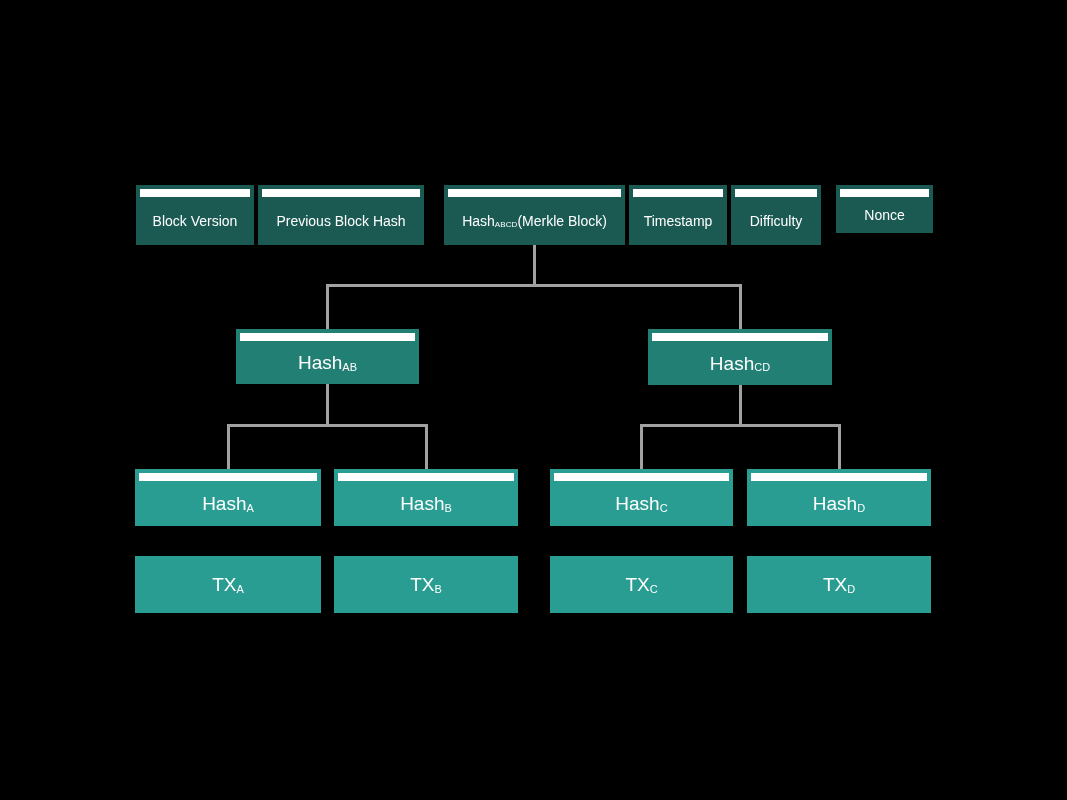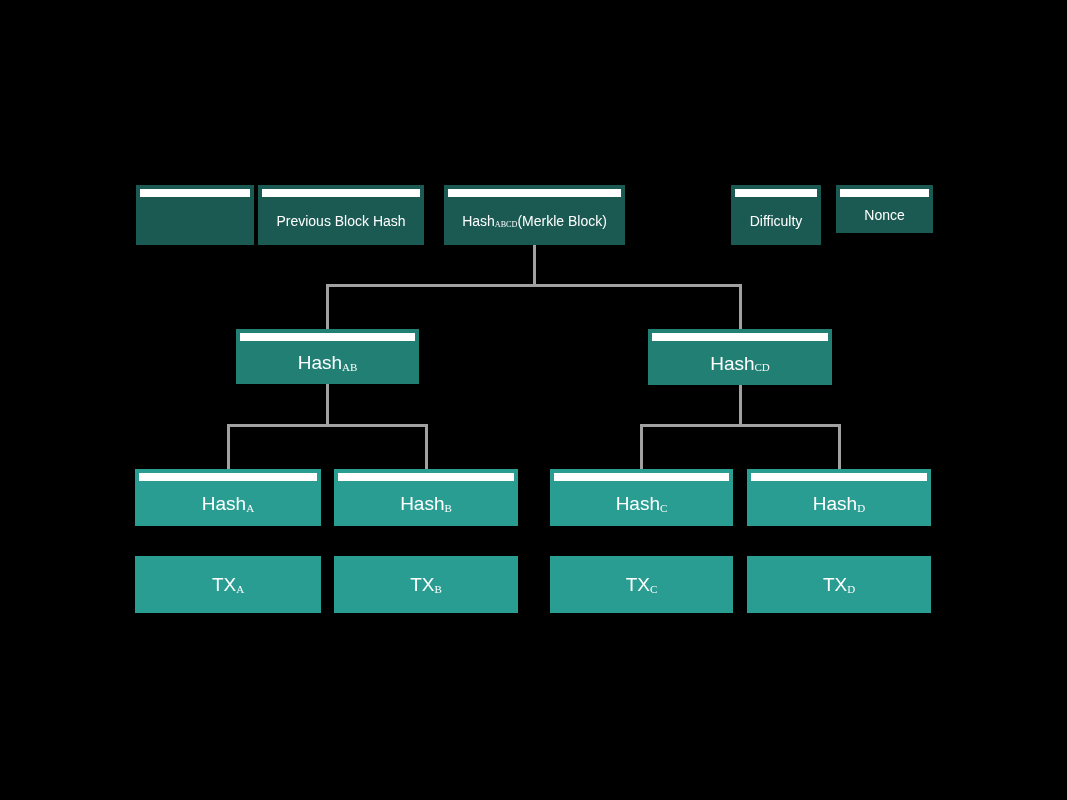--- a/index.html
+++ b/index.html
@@ -42,49 +42,61 @@
   .header-cell .label{font-size:14px;}
   .mid-node{background:var(--mid-box);}
   .leaf-node,.tx-node{background:var(--leaf-box);}
   .mid-node .label,.leaf-node .label,.tx-node .label{font-size:19px;}
   .label sub{
     font-size:0.58em;
     line-height:1;
     vertical-align:baseline;
     position:relative;
     top:0.45em;
-    font-family:Liberation Serif, serif;
   }
   .line{
     position:absolute;
     background:var(--connector);
   }
 </style>
 </head>
 <body>
 
 <div class="canvas">
 
   <div class="box header-cell" style="left:136px;top:185px;width:118px;height:60px">
     <div class="stripe"></div>
+    <div class="label">
+        <span>Block Version</span>
+        <sub></sub>
+        <span></span>
+      </div>
   </div>
   <div class="box header-cell" style="left:258px;top:185px;width:166px;height:60px">
     <div class="stripe"></div>
     <div class="label">
         <span>Previous Block Hash</span>
         <sub></sub>
         <span></span>
       </div>
   </div>
   <div class="box header-cell" style="left:444px;top:185px;width:181px;height:60px">
     <div class="stripe"></div>
     <div class="label">
         <span>Hash</span>
         <sub>ABCD</sub>
         <span> (Merkle Block)</span>
+      </div>
+  </div>
+  <div class="box header-cell" style="left:629px;top:185px;width:98px;height:60px">
+    <div class="stripe"></div>
+    <div class="label">
+        <span>Timestamp</span>
+        <sub></sub>
+        <span></span>
       </div>
   </div>
   <div class="box header-cell" style="left:731px;top:185px;width:90px;height:60px">
     <div class="stripe"></div>
     <div class="label">
         <span>Difficulty</span>
         <sub></sub>
         <span></span>
       </div>
   </div>

